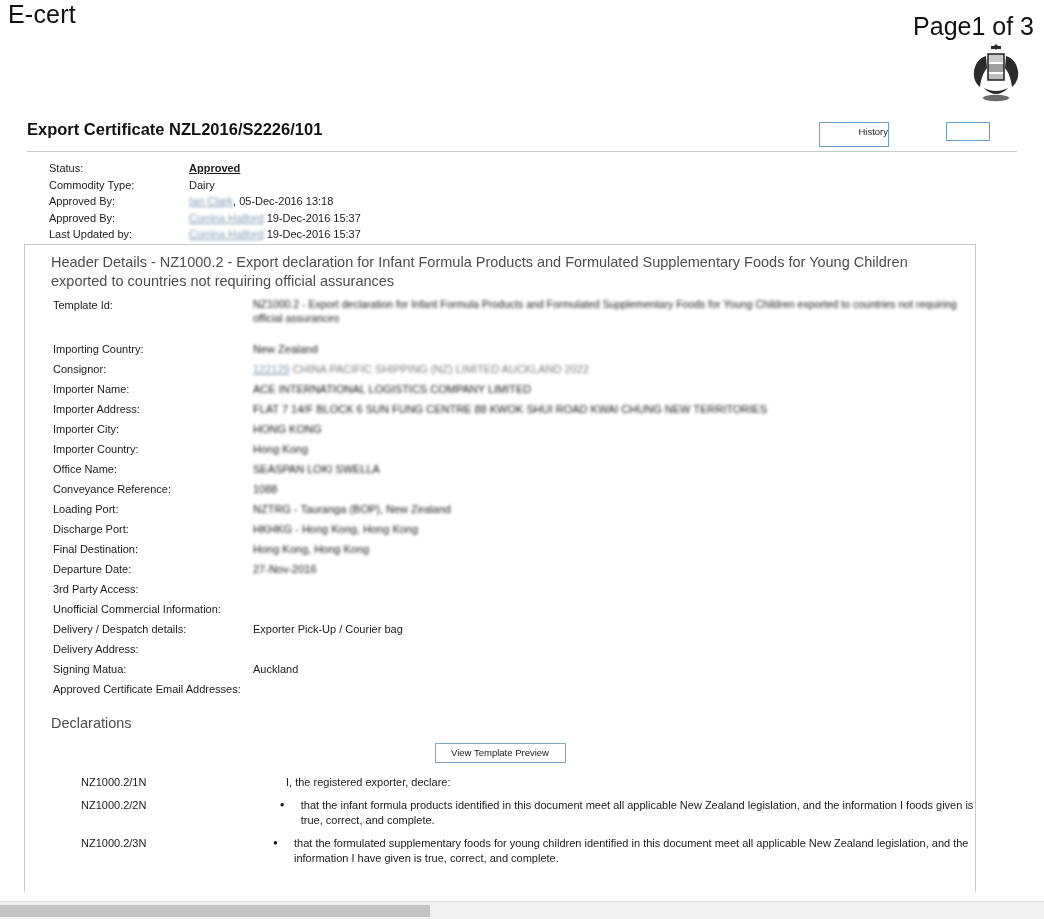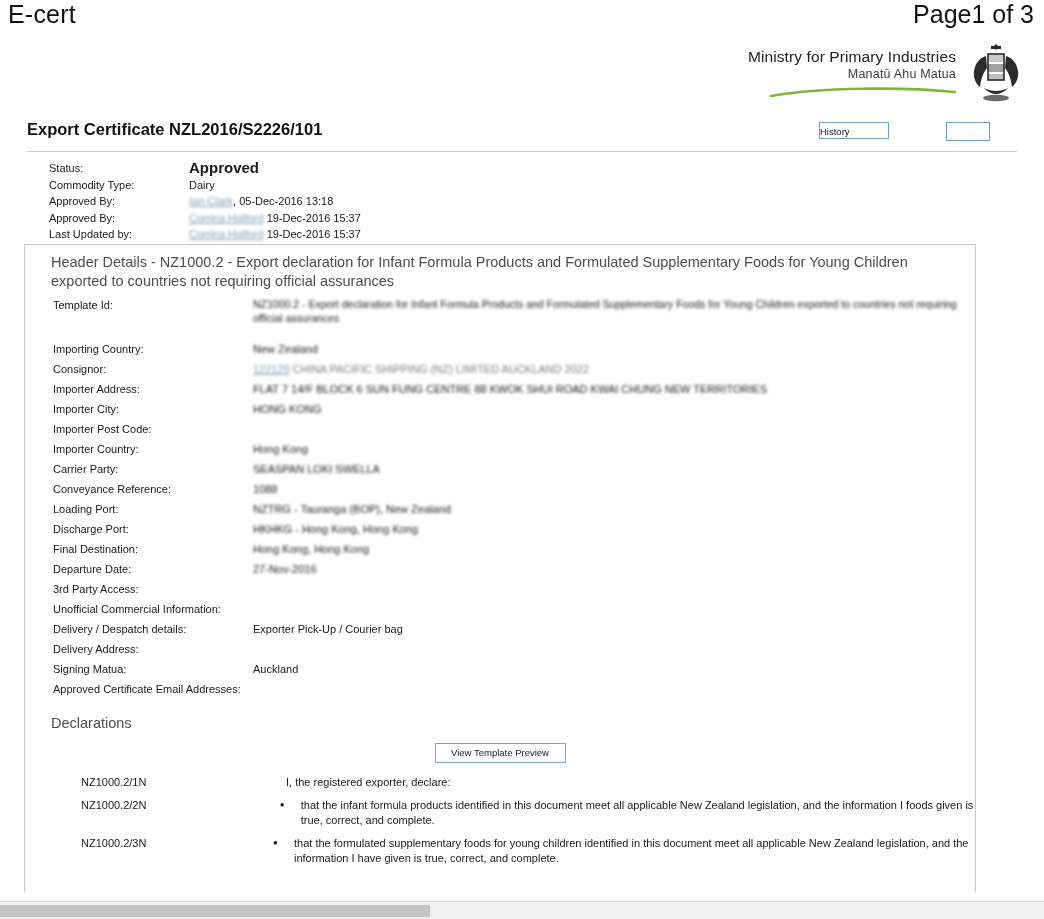--- a/index.html
+++ b/index.html
@@ -26,21 +26,21 @@
   .ecert-title {
     position: absolute;
     left: 8px; top: 0;
     font-size: 25px;
     font-weight: 400;
     letter-spacing: .2px;
     color: #111;
   }
   .page-count {
     position: absolute;
-    right: 10px; top: 0;
+    right: 10px; top: 12px;
     font-size: 25px;
     font-weight: 400;
     color: #111;
   }
 
   
   .logo-block {
     position: absolute;
     right: 18px;
     top: 40px;
@@ -76,27 +76,27 @@
   }
   .cert-title {
     font-size: 16.5px;
     font-weight: bold;
     color: #111;
     display: inline-block;
   }
   .btn-history {
     position: absolute;
     right: 128px; top: 2px;
-    width: 70px; height: 17px;
+    width: 70px; height: 25px;
     border: 1px solid #6c9fc4;
     background: #fff;
     font-size: 9.5px;
     color: #222;
     line-height: 17px;
-    text-align: left;
+    text-align: right;
     cursor: pointer;
   }
   .btn-blank {
     position: absolute;
     right: 27px; top: 2px;
     width: 44px; height: 19px;
     border: 1px solid #6c9fc4;
     background: #fff;
     cursor: pointer;
   }
@@ -113,21 +113,22 @@
     position: absolute;
     left: 30px; top: 160px;
     font-size: 11px;
   }
   .summary .row { display: flex; line-height: 16.5px; }
   .summary .lbl { width: 140px; color: #1a1a1a; margin-left: 19px; }
   .summary .val { color: #1a1a1a; }
   .status-approved {
     color: #9b2335;
     font-weight: bold;
-    font-size: 15px;
+    font-size: 11px;
+    text-decoration: underline;
   }
   .blurred {
     color: #7d7d7d;
     filter: blur(1.6px);
     -webkit-filter: blur(1.6px);
   }
   .lnk-blur {
     color: #7f9ab2;
     text-decoration: underline;
     filter: blur(1.6px);
@@ -230,27 +231,20 @@
 <body>
 
 <div class="page">
 
   <div class="topbar">
     <div class="ecert-title">E-cert</div>
     <div class="page-count">Page1 of 3</div>
   </div>
 
   <div class="logo-block">
-    <div class="logo-text">
-      <div class="l1">Ministry for Primary Industries</div>
-      <div class="l2">Manatū Ahu Matua</div>
-      <svg class="swoosh" viewBox="0 0 186 12">
-        <path d="M1 10 C 50 1, 135 1, 185 6" stroke="#7fb539" stroke-width="2.6" fill="none" stroke-linecap="round"></path>
-      </svg>
-    </div>
     <svg class="coat" viewBox="0 0 60 62">
       <g fill="#2b2b2b">
         <rect x="25" y="4" width="10" height="3"></rect>
         <path d="M30 2 l3 3 -3 3 -3 -3 z"></path>
         <rect x="22" y="12" width="16" height="26" fill="none" stroke="#2b2b2b" stroke-width="1.6"></rect>
         <path d="M22 12 h16 v8 h-16 z" fill="#2b2b2b" opacity=".25"></path>
         <path d="M22 22 h16 v8 h-16 z" fill="#2b2b2b" opacity=".45"></path>
         <path d="M22 32 h16 v6 h-16 z" fill="#2b2b2b" opacity=".3"></path>
         <path d="M20 14 c-7 2 -11 8 -12 15 c-1 7 2 13 6 16 c1-8 3-14 7-19 z"></path>
         <path d="M40 14 c7 2 11 8 12 15 c1 7 -2 13 -6 16 c-1-8 -3-14 -7-19 z"></path>
@@ -315,44 +309,44 @@
       </div>
 
       <div class="frow">
         <div class="fname">Consignor:</div>
         <div class="fval">
           <span class="lnk-blur">122129</span>
           <span class="blurred">CHINA PACIFIC SHIPPING (NZ) LIMITED AUCKLAND 2022</span>
         </div>
       </div>
 
+      <div class="frow">
+        <div class="fname">Importer Name:</div>
+        <div class="fval blurred">ACE INTERNATIONAL LOGISTICS COMPANY LIMITED</div>
+      </div>
 
       <div class="frow">
         <div class="fname">Importer Address:</div>
         <div class="fval blurred">FLAT 7 14/F BLOCK 6 SUN FUNG CENTRE 88 KWOK SHUI ROAD KWAI CHUNG NEW TERRITORIES</div>
       </div>
 
       <div class="frow">
         <div class="fname">Importer City:</div>
         <div class="fval blurred">HONG KONG</div>
       </div>
 
-      <div class="frow">
-        <div class="fname">Importer Post Code:</div>
-        <div class="fval"></div>
-      </div>
 
       <div class="frow">
         <div class="fname">Importer Country:</div>
         <div class="fval blurred">Hong Kong</div>
       </div>
 
 
       <div class="frow">
-        <div class="fname">Carrier Party:</div>
+        <div class="fname">Office Name:</div>
         <div class="fval blurred">SEASPAN LOKI SWELLA</div>
       </div>
 
       <div class="frow">
         <div class="fname">Conveyance Reference:</div>
         <div class="fval blurred">1088</div>
       </div>
 
       <div class="frow">
         <div class="fname">Loading Port:</div>

